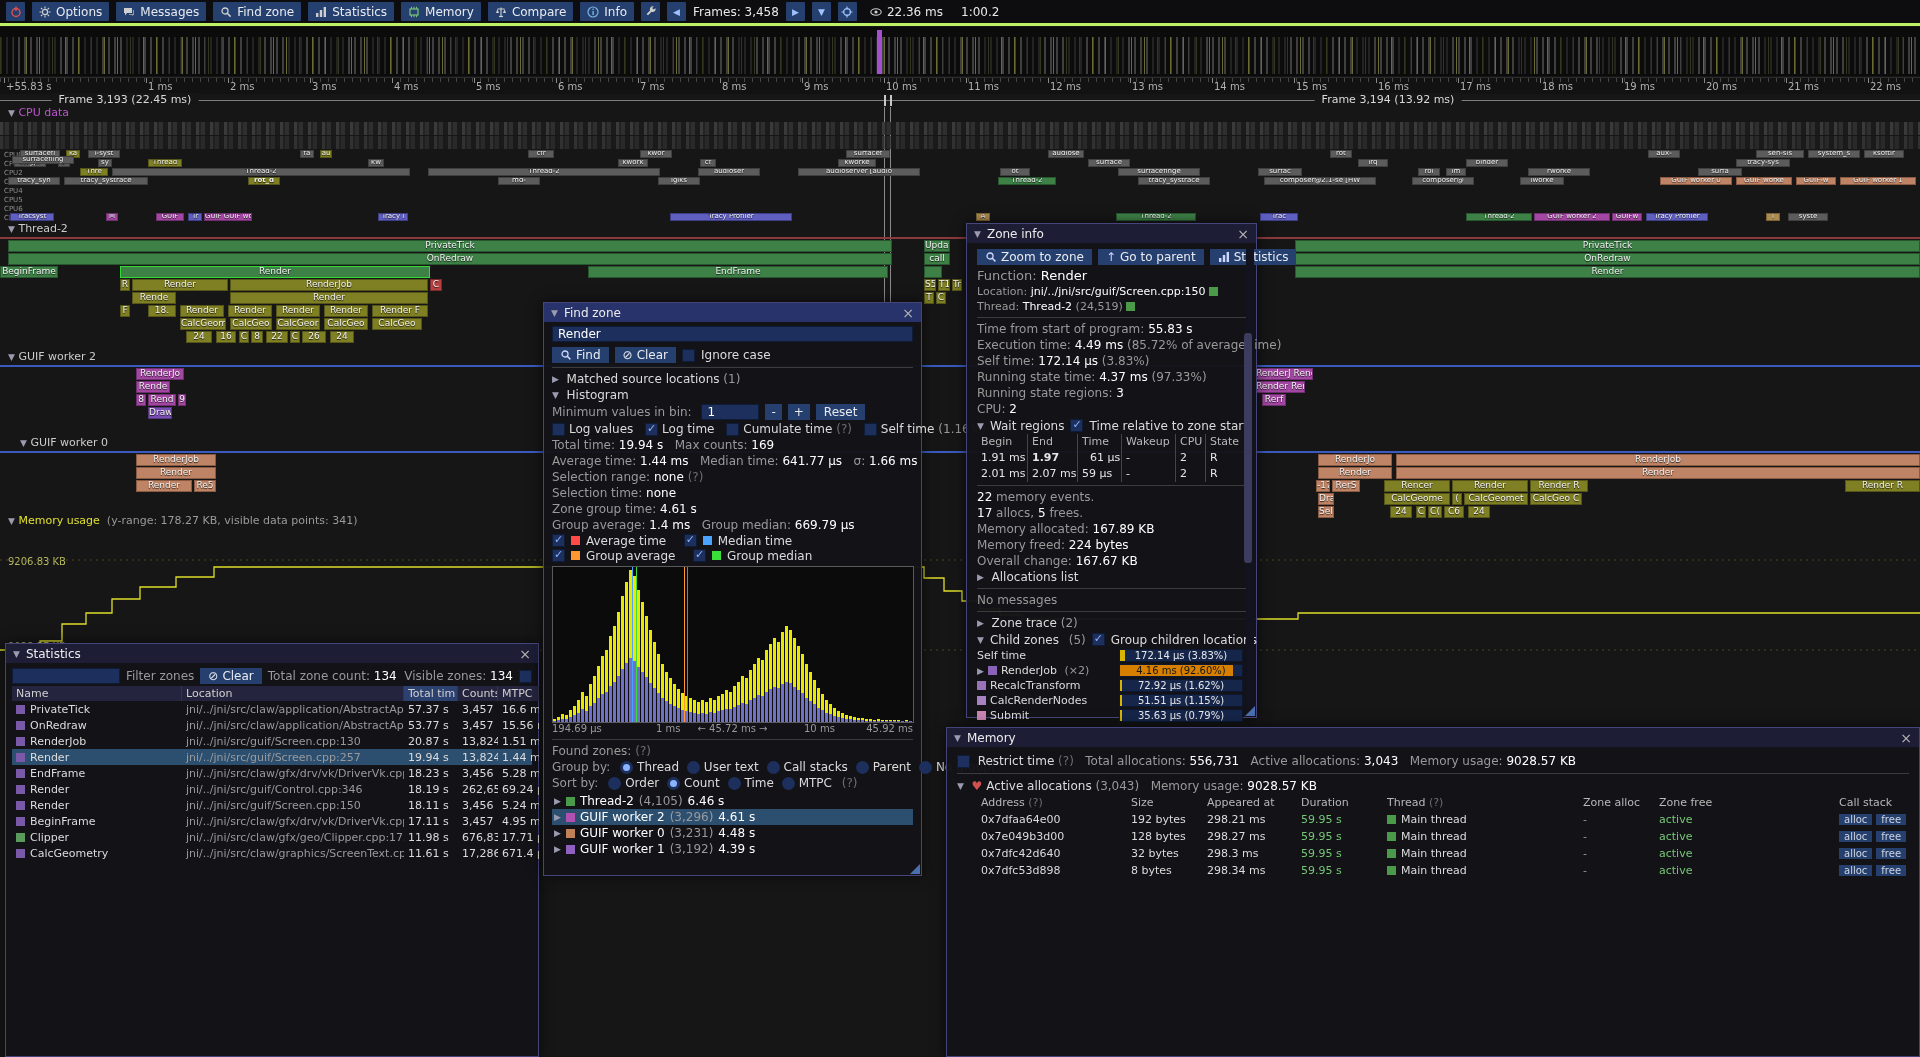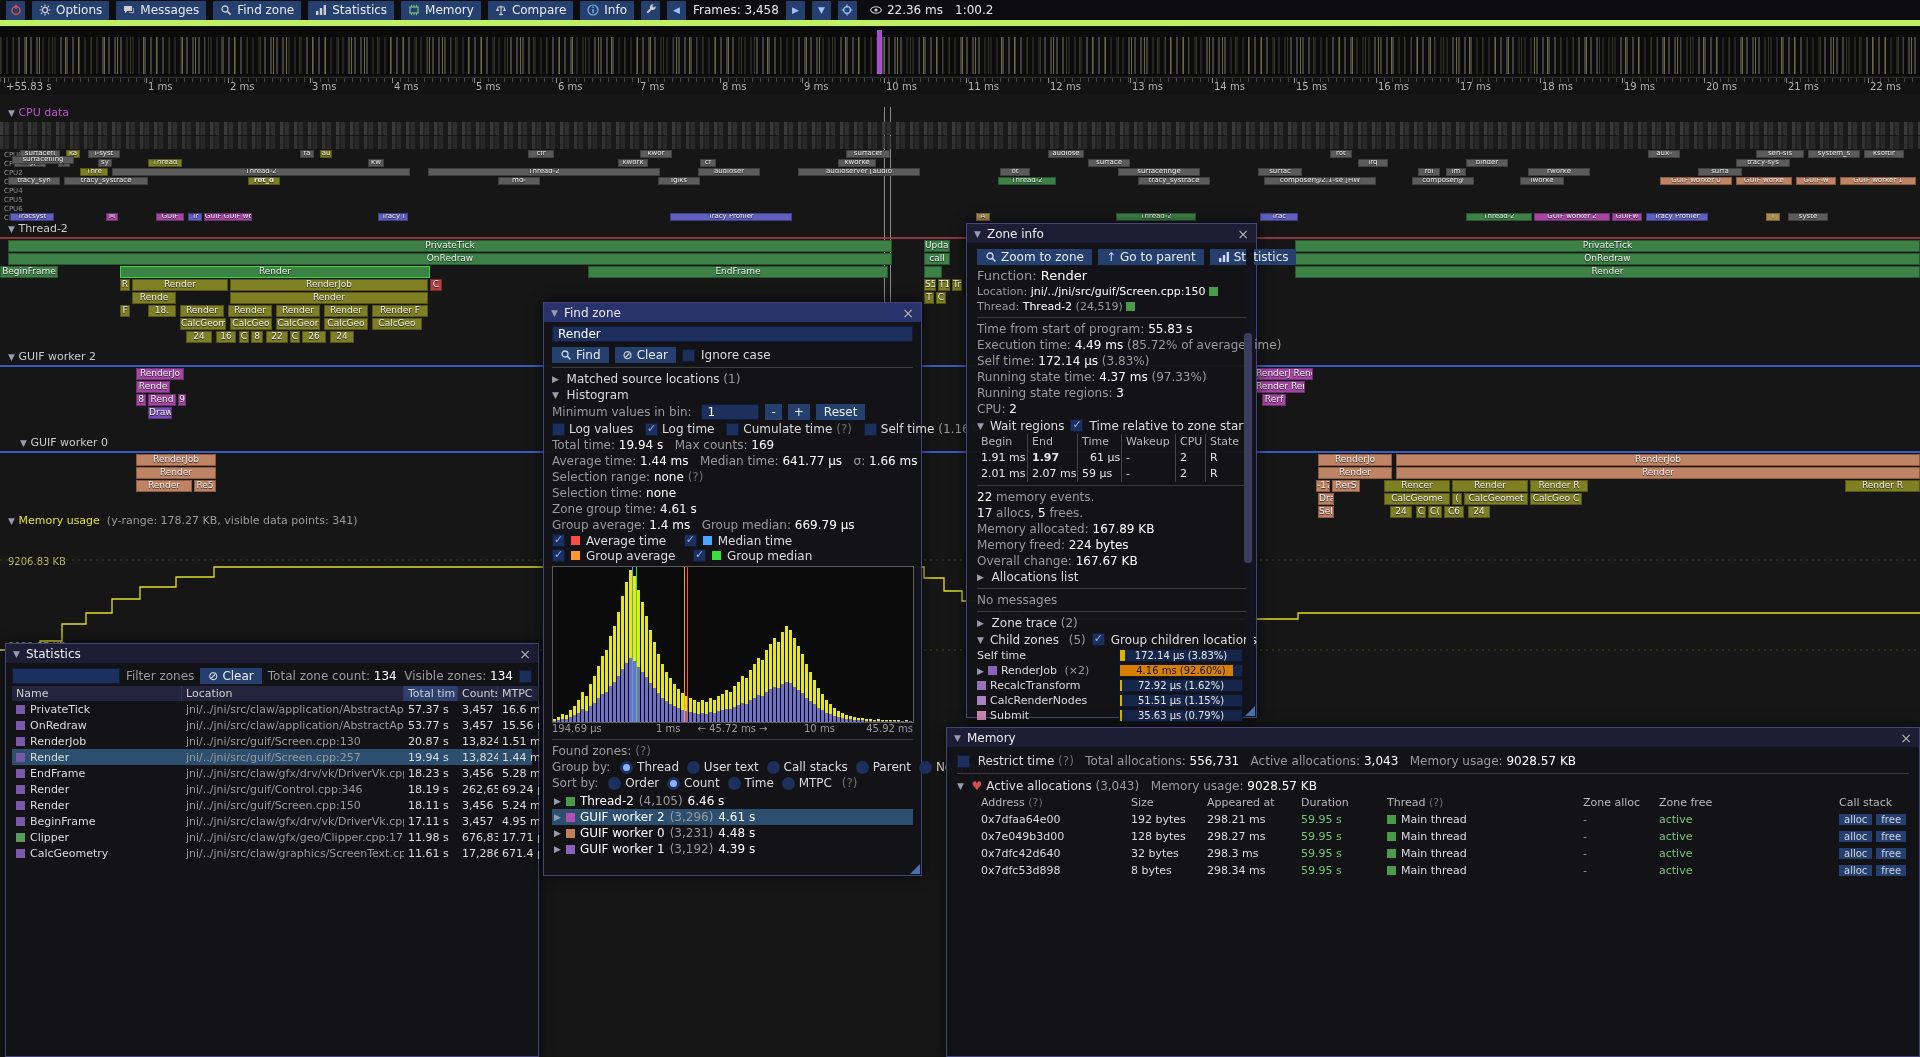--- a/index.html
+++ b/index.html
@@ -2,21 +2,21 @@
 <html><head>
 <meta charset="utf-8">
 <style>
   html,body{margin:0;padding:0;background:#101010}
   body{width:1920px;height:1057px;overflow:hidden;position:relative;
        font-family:"DejaVu Sans","Liberation Sans",sans-serif;color:#dcdcdc;font-size:12px}
   #root{position:absolute;left:0;top:0;width:1920px;height:1057px;background:#161616}
 
   
   .toolbar{position:absolute;left:0;top:0;width:1920px;height:26px;background:#0d0d0f;
-           display:flex;align-items:center;gap:7px;padding:0 6px;box-sizing:border-box;border-bottom:6px solid #bef264}
+           display:flex;align-items:center;gap:7px;padding:0 6px;box-sizing:border-box;border-bottom:3px solid #bef264}
   .tbtn{background:#25406e;height:19px;display:inline-flex;align-items:center;gap:5px;padding:0 7px;
         color:#e8eaf0;font-size:12px;border-radius:1px;flex:none}
   .tsq{padding:0;width:19px;justify-content:center}
   .tlabel{display:inline-flex;align-items:center;gap:5px;color:#e8e8e8;flex:none}
   .ic{width:12px;height:12px;flex:none}
 
   
   .fstrip{position:absolute;left:0;top:27px;width:1920px;height:49px;background:#0b0b0b;overflow:hidden}
   .fbars{position:absolute;left:0;right:0;top:10px;bottom:2px;
      background:
@@ -200,21 +200,21 @@
           <path d="M6 0.5v3M6 8.5v3M0.5 6h3M8.5 6h3" stroke="#9ec1ff" stroke-width="1.2"></path>
         </svg>
     </div>
     <span class="tlabel" style="margin-left:6px">
       <svg class="ic" viewBox="0 0 12 12">
           <ellipse cx="6" cy="6" rx="5.2" ry="3.2" fill="none" stroke="#cfcfcf" stroke-width="1.1"></ellipse>
           <circle cx="6" cy="6" r="1.6" fill="#cfcfcf"></circle>
         </svg>
       <span>22.36 ms</span>
     </span>
-    <span class="tlabel" style="">
+    <span class="tlabel" style="margin-left:6px">
       <span style="color:#cfcfcf"></span>
       <span>1:00.2</span>
     </span>
   </div>
 
   <div class="fstrip">
     <div class="fbars"></div>
     <div class="fmark" style="left:877px"></div>
   </div>
 
@@ -237,20 +237,27 @@
       <div class="rlab" style="left: 1296px;">15 ms</div>
       <div class="rlab" style="left: 1378px;">16 ms</div>
       <div class="rlab" style="left: 1460px;">17 ms</div>
       <div class="rlab" style="left: 1542px;">18 ms</div>
       <div class="rlab" style="left: 1624px;">19 ms</div>
       <div class="rlab" style="left: 1706px;">20 ms</div>
       <div class="rlab" style="left: 1788px;">21 ms</div>
       <div class="rlab" style="left: 1870px;">22 ms</div>
     </div>
 
+  <div class="fmarkers">
+    <div class="fline"></div>
+    <div class="flab" style="left:125px">Frame 3,193 (22.45 ms)</div>
+    <div class="flab" style="left:1388px">Frame 3,194 (13.92 ms)</div>
+    <div class="fsplit" style="left:884px"></div>
+    <div class="fsplit" style="left:890px"></div>
+  </div>
   <div class="vguide" style="left:884px;top:107px;height:195px"></div>
   <div class="vguide" style="left:890px;top:107px;height:195px"></div>
 
   <div class="seclabel cpuhdr" style="left:8px;top:106px"><span class="ar">▼</span> <span>CPU data</span></div>
   <div class="ghost" style="top:122px"></div>
   <div class="ghost" style="top:136px;opacity:.75"></div>
   <div id="cpu">
       <div class="cpulab" style="top: 151px;">CPU0</div>
       <div class="zone" style="left: 20px; top: 150px; width: 40px; height: 8px; font-size: 7px; line-height: 5px; background: rgb(92, 92, 92); border-color: rgb(63, 63, 63);">surfacefl</div>
       <div class="zone" style="left: 66px; top: 150px; width: 14px; height: 8px; font-size: 7px; line-height: 5px; background: rgb(127, 127, 35); border-color: rgb(85, 85, 26);">ka</div>

